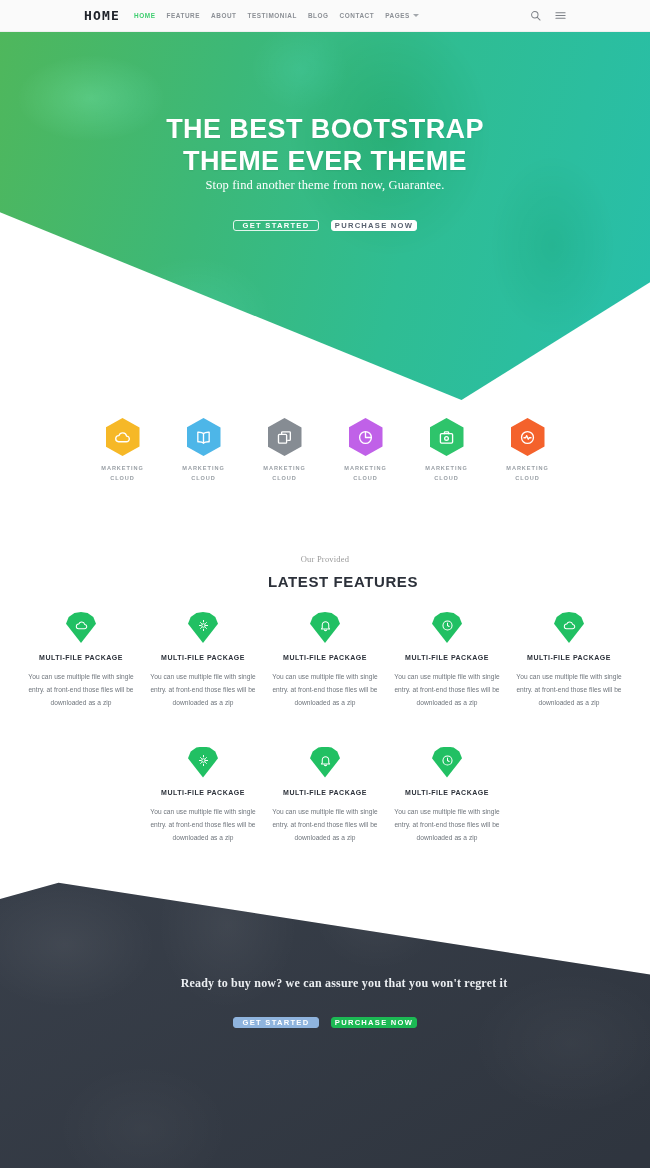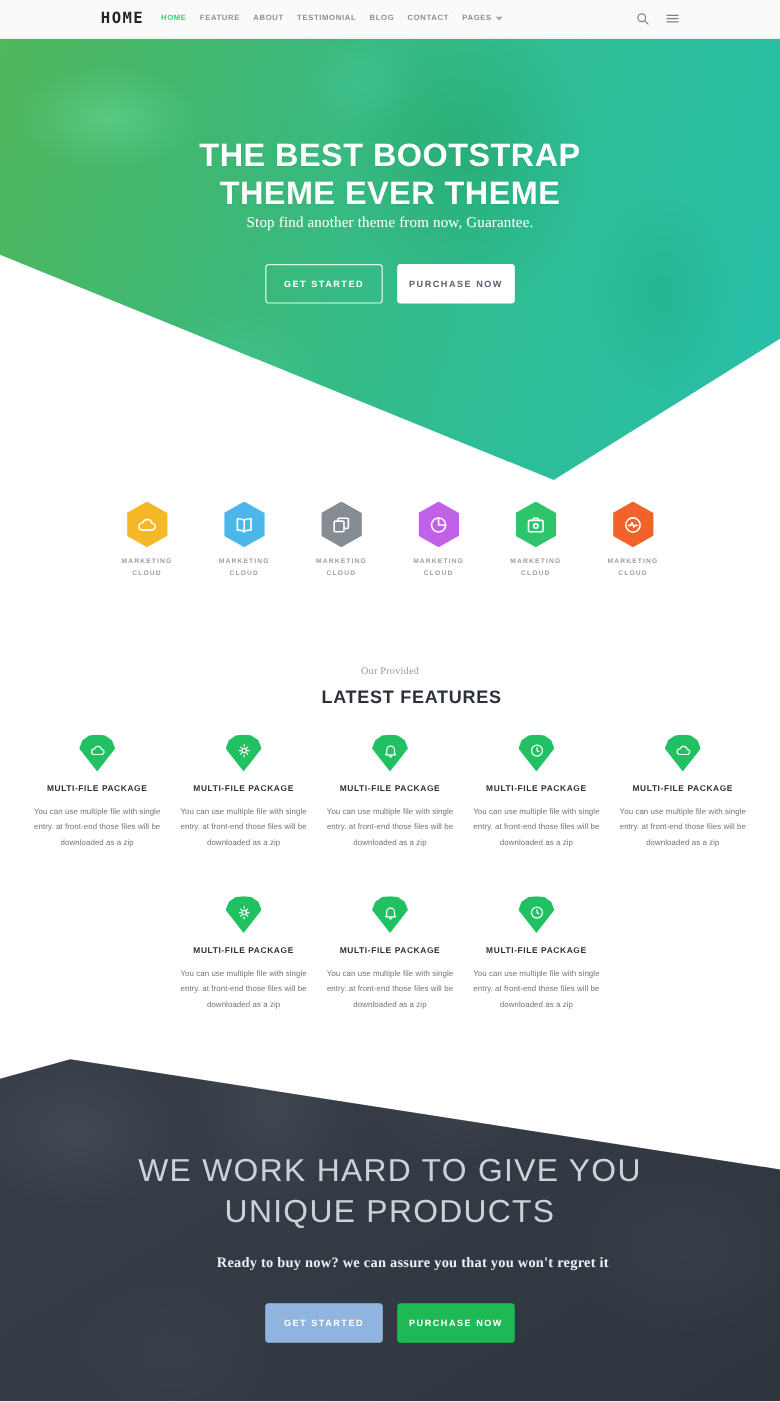--- a/index.html
+++ b/index.html
@@ -97,22 +97,22 @@
     letter-spacing: 0.15px;
   }
   .hero-btns {
     margin-top: 27px;
     display: flex; justify-content: center; gap: 12px;
   }
   .btn {
     font-size: 7.6px;
     font-weight: bold;
     letter-spacing: 1.25px;
-    padding: 11px 0;
-    width: 98px;
+    padding: 0 0;
+    width: 86px;
     text-align: center;
     border-radius: 3px;
     cursor: pointer;
     user-select: none;
   }
   .btn-outline-light {
     border: 1px solid rgba(255,255,255,0.85);
     color: #ffffff;
     background: transparent;
   }
@@ -425,24 +425,20 @@
           </svg>
         </div>
         <div class="feat-name">MULTI-FILE PACKAGE</div>
         <div class="feat-body">You can use multiple file with single entry. at front-end those files will be downloaded as a zip</div>
       </div>
     </div>
 
   <div class="cta">
     <div class="cta-photo"></div>
     <div class="cta-inner">
-      <div class="cta-title">
-        <div>WE WORK HARD TO GIVE YOU</div>
-        <div>UNIQUE PRODUCTS</div>
-      </div>
       <div class="cta-sub">Ready to buy now? we can assure you that you won't regret it</div>
       <div class="cta-btns">
         <div class="btn btn-blue">GET STARTED</div>
         <div class="btn btn-green">PURCHASE NOW</div>
       </div>
     </div>
   </div>
 
 </div>
 

